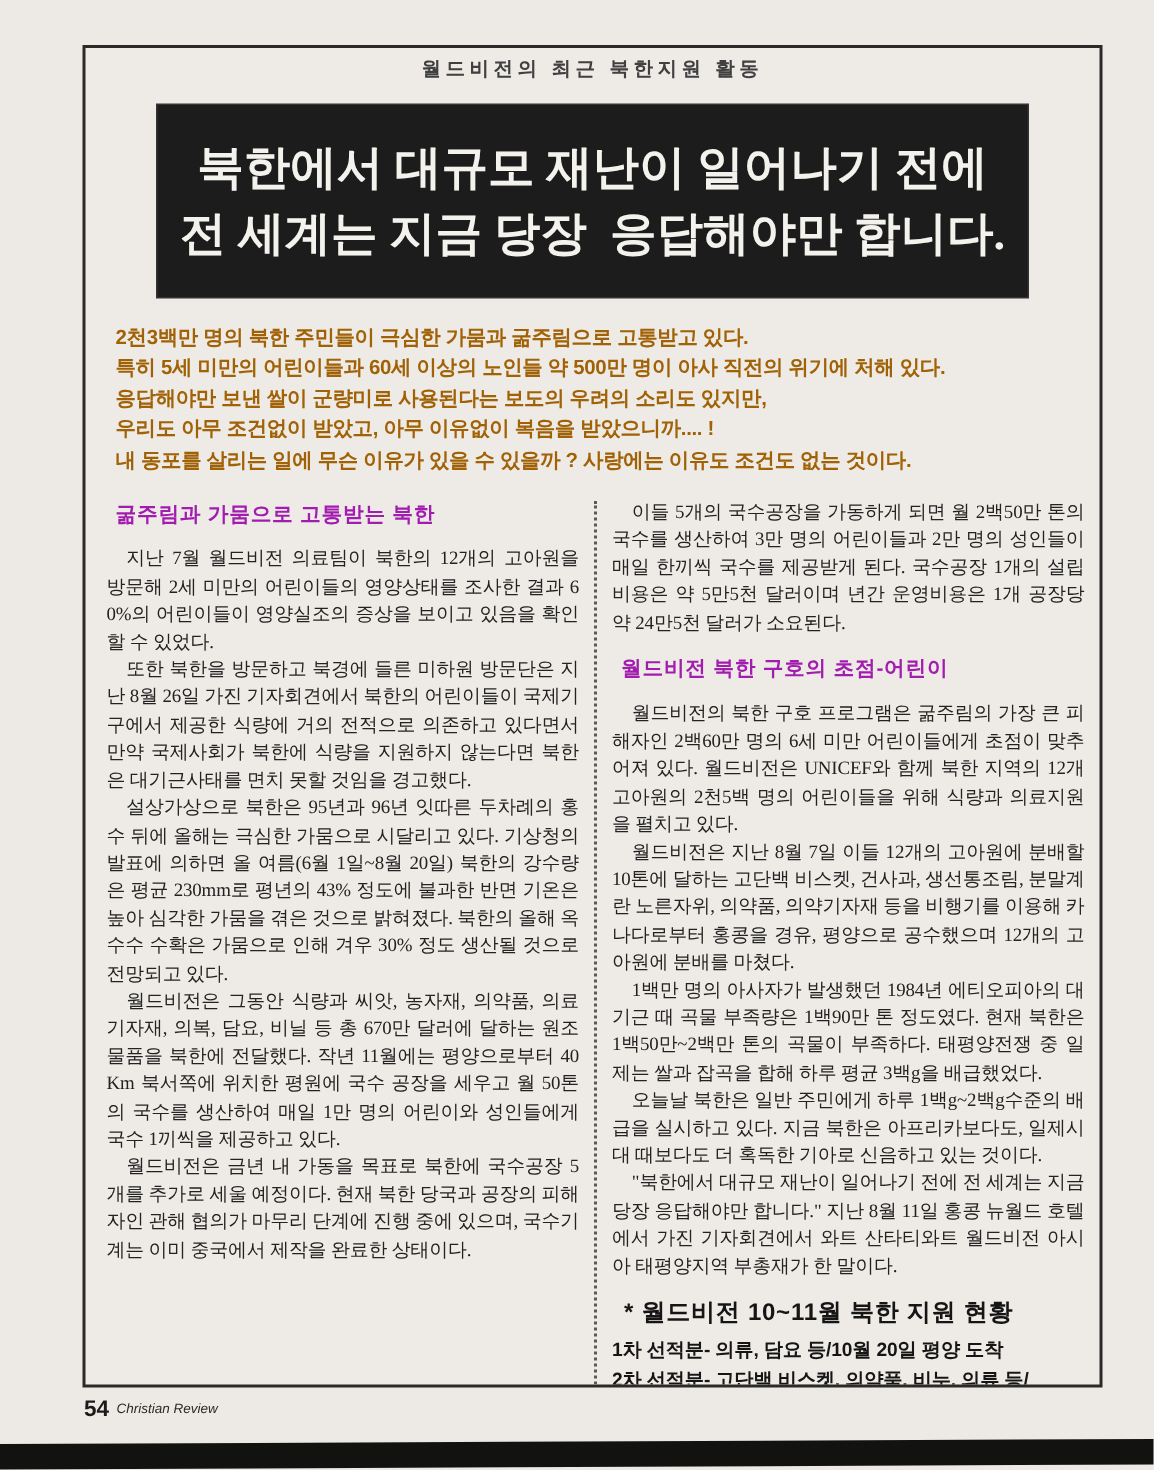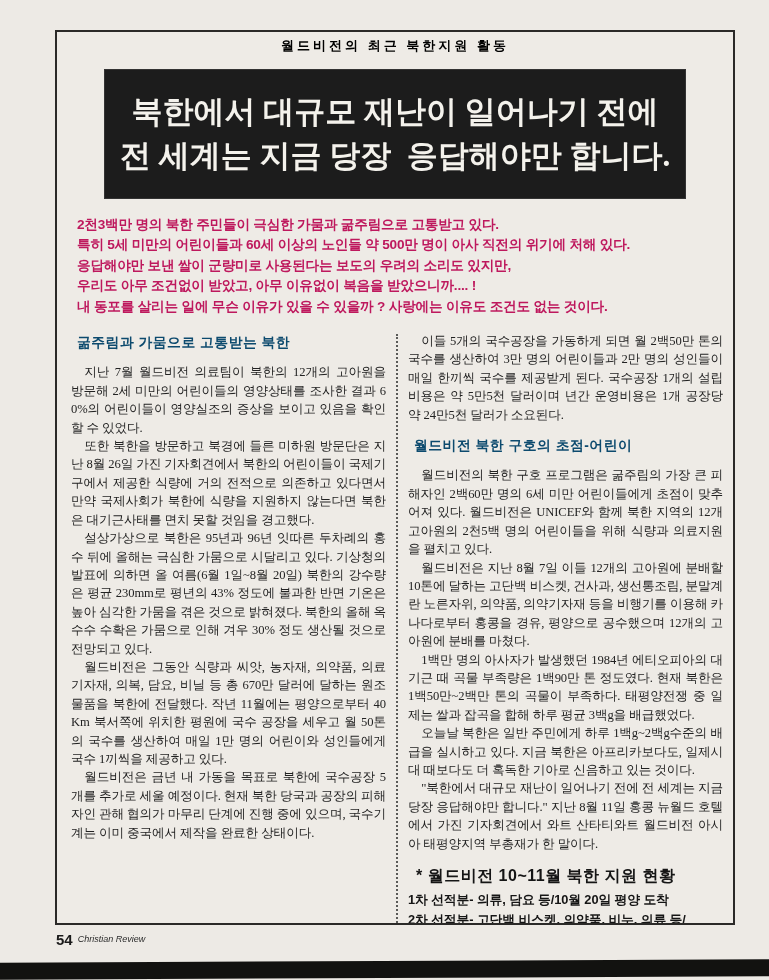--- a/index.html
+++ b/index.html
@@ -13,38 +13,38 @@
     position:absolute;left:55px;top:30px;width:680px;height:895px;
     border:2px solid #2b2a28;
     box-sizing:border-box;
     overflow:hidden;
     background:#eeebe6;
   }
   .kicker{
     text-align:center;
     font-family:"Liberation Sans","DejaVu Sans",sans-serif;
     font-weight:bold;font-size:13px;letter-spacing:3px;
-    padding-top:5px;color:#000000;
+    padding-top:5px;color:#404040;
   }
   .banner{
     width:580px;height:128px;margin:15px auto 0 auto;
     background:#1c1c1c;
     display:flex;flex-direction:column;justify-content:center;align-items:center;
     box-shadow:0 0 0 1px #333;
   }
   .banner-line{
     color:#f4f2ec;
     font-family:"Liberation Serif","DejaVu Serif",serif;
     font-weight:bold;font-size:31px;line-height:44px;letter-spacing:0px;
     white-space:pre;
   }
   .intro{
     margin:17px 16px 0 20px;
     font-family:"Liberation Sans","DejaVu Sans",sans-serif;
-    font-weight:bold;font-size:13.6px;line-height:20.4px;color:#be185d;
+    font-weight:bold;font-size:13.6px;line-height:20.4px;color:#a16207;
     letter-spacing:-0.2px;
   }
   .columns{
     display:flex;flex-direction:row;
     margin:13px 6px 0 8px;
     align-items:stretch;
     height:618px;overflow:hidden;
   }
   .col{
     flex:1 1 0;overflow:hidden;
@@ -53,21 +53,21 @@
     letter-spacing:-0.1px;color:#222;
   }
   .col.left{padding:2px 10px 0 6px;}
   .col.right{padding:2px 4px 0 10px;}
   .divider{
     width:0;border-left:2px dotted #5a5a58;margin:4px 0 6px 0;
   }
   .col h3{
     font-family:"Liberation Sans","DejaVu Sans",sans-serif;
     font-weight:bold;font-size:13.8px;letter-spacing:0.5px;
-    margin:13px 0 11px 6px;text-align:left;color:#0c4a6e;
+    margin:13px 0 11px 6px;text-align:left;color:#a21caf;
   }
   .col h3.first{margin-top:2px;}
   .col p{margin:0;text-indent:1.05em;}
   .notice{
     font-family:"Liberation Sans","DejaVu Sans",sans-serif;
     font-weight:bold;color:#151515;margin-top:14px;
     text-align:left;word-break:keep-all;
   }
   .notice .n-title{font-size:16px;letter-spacing:0.5px;margin:0 0 5px 8px;}
   .notice .n-line{font-size:12.8px;line-height:19.5px;margin:0;}

